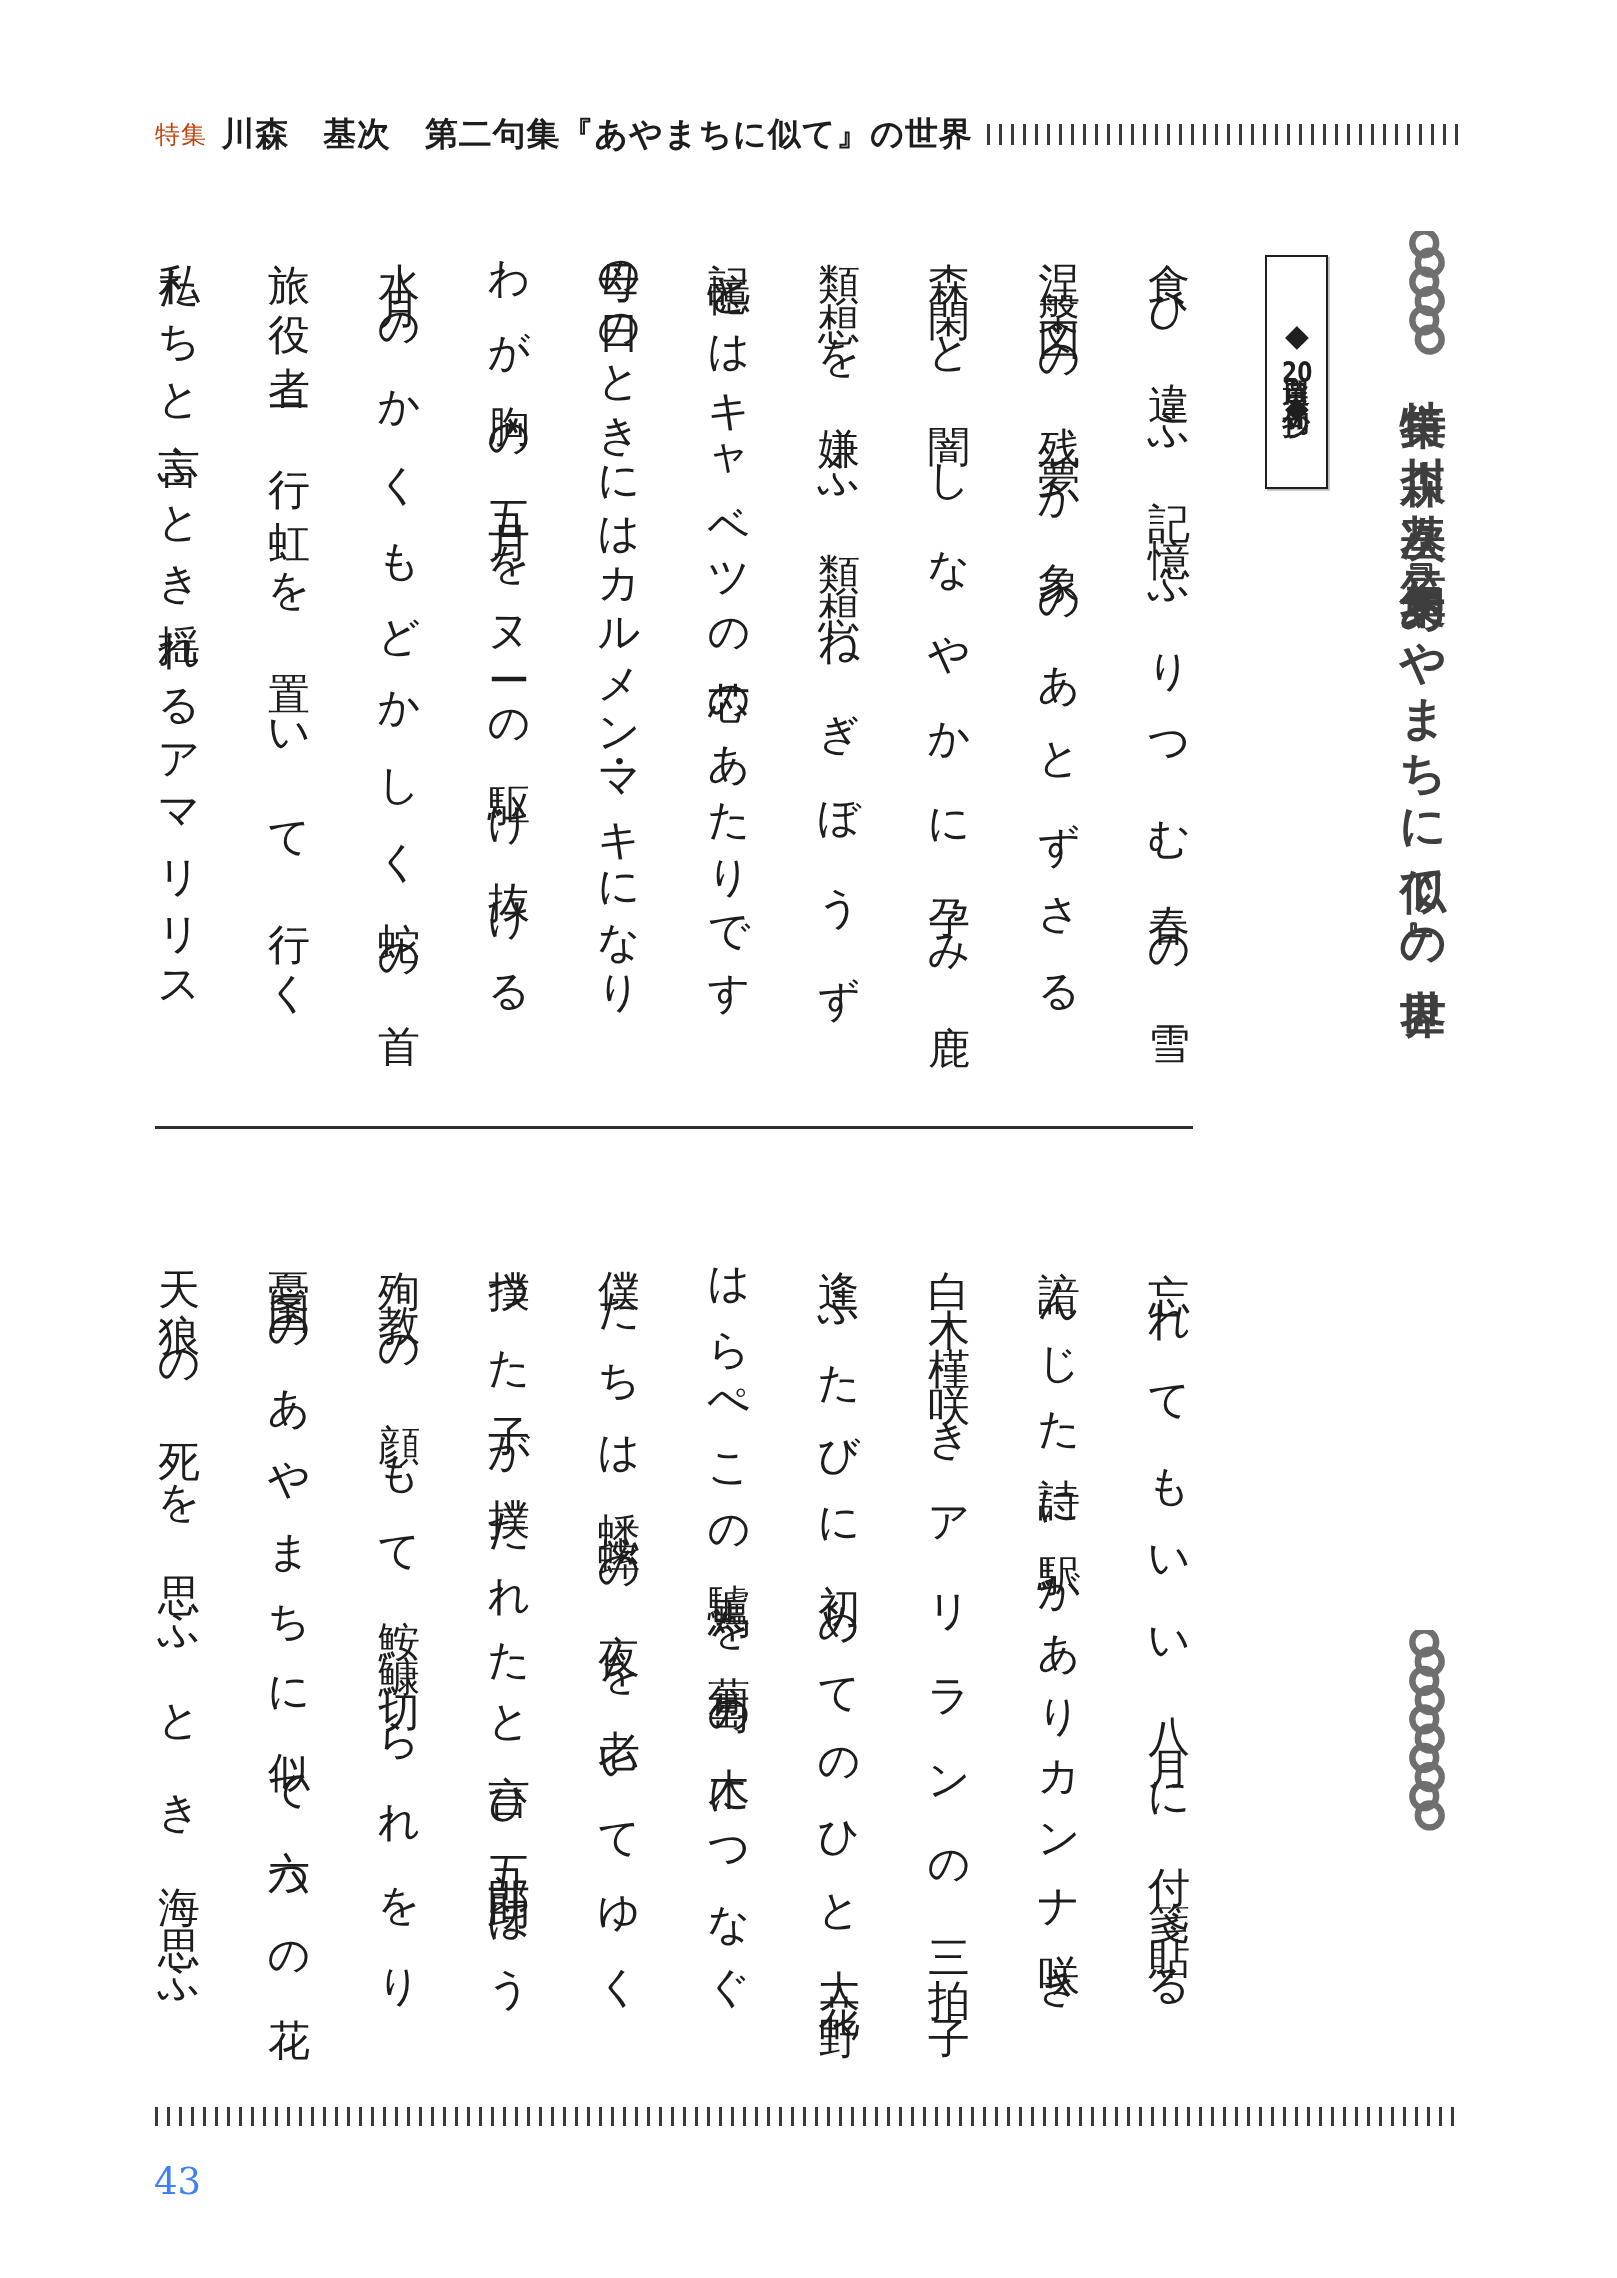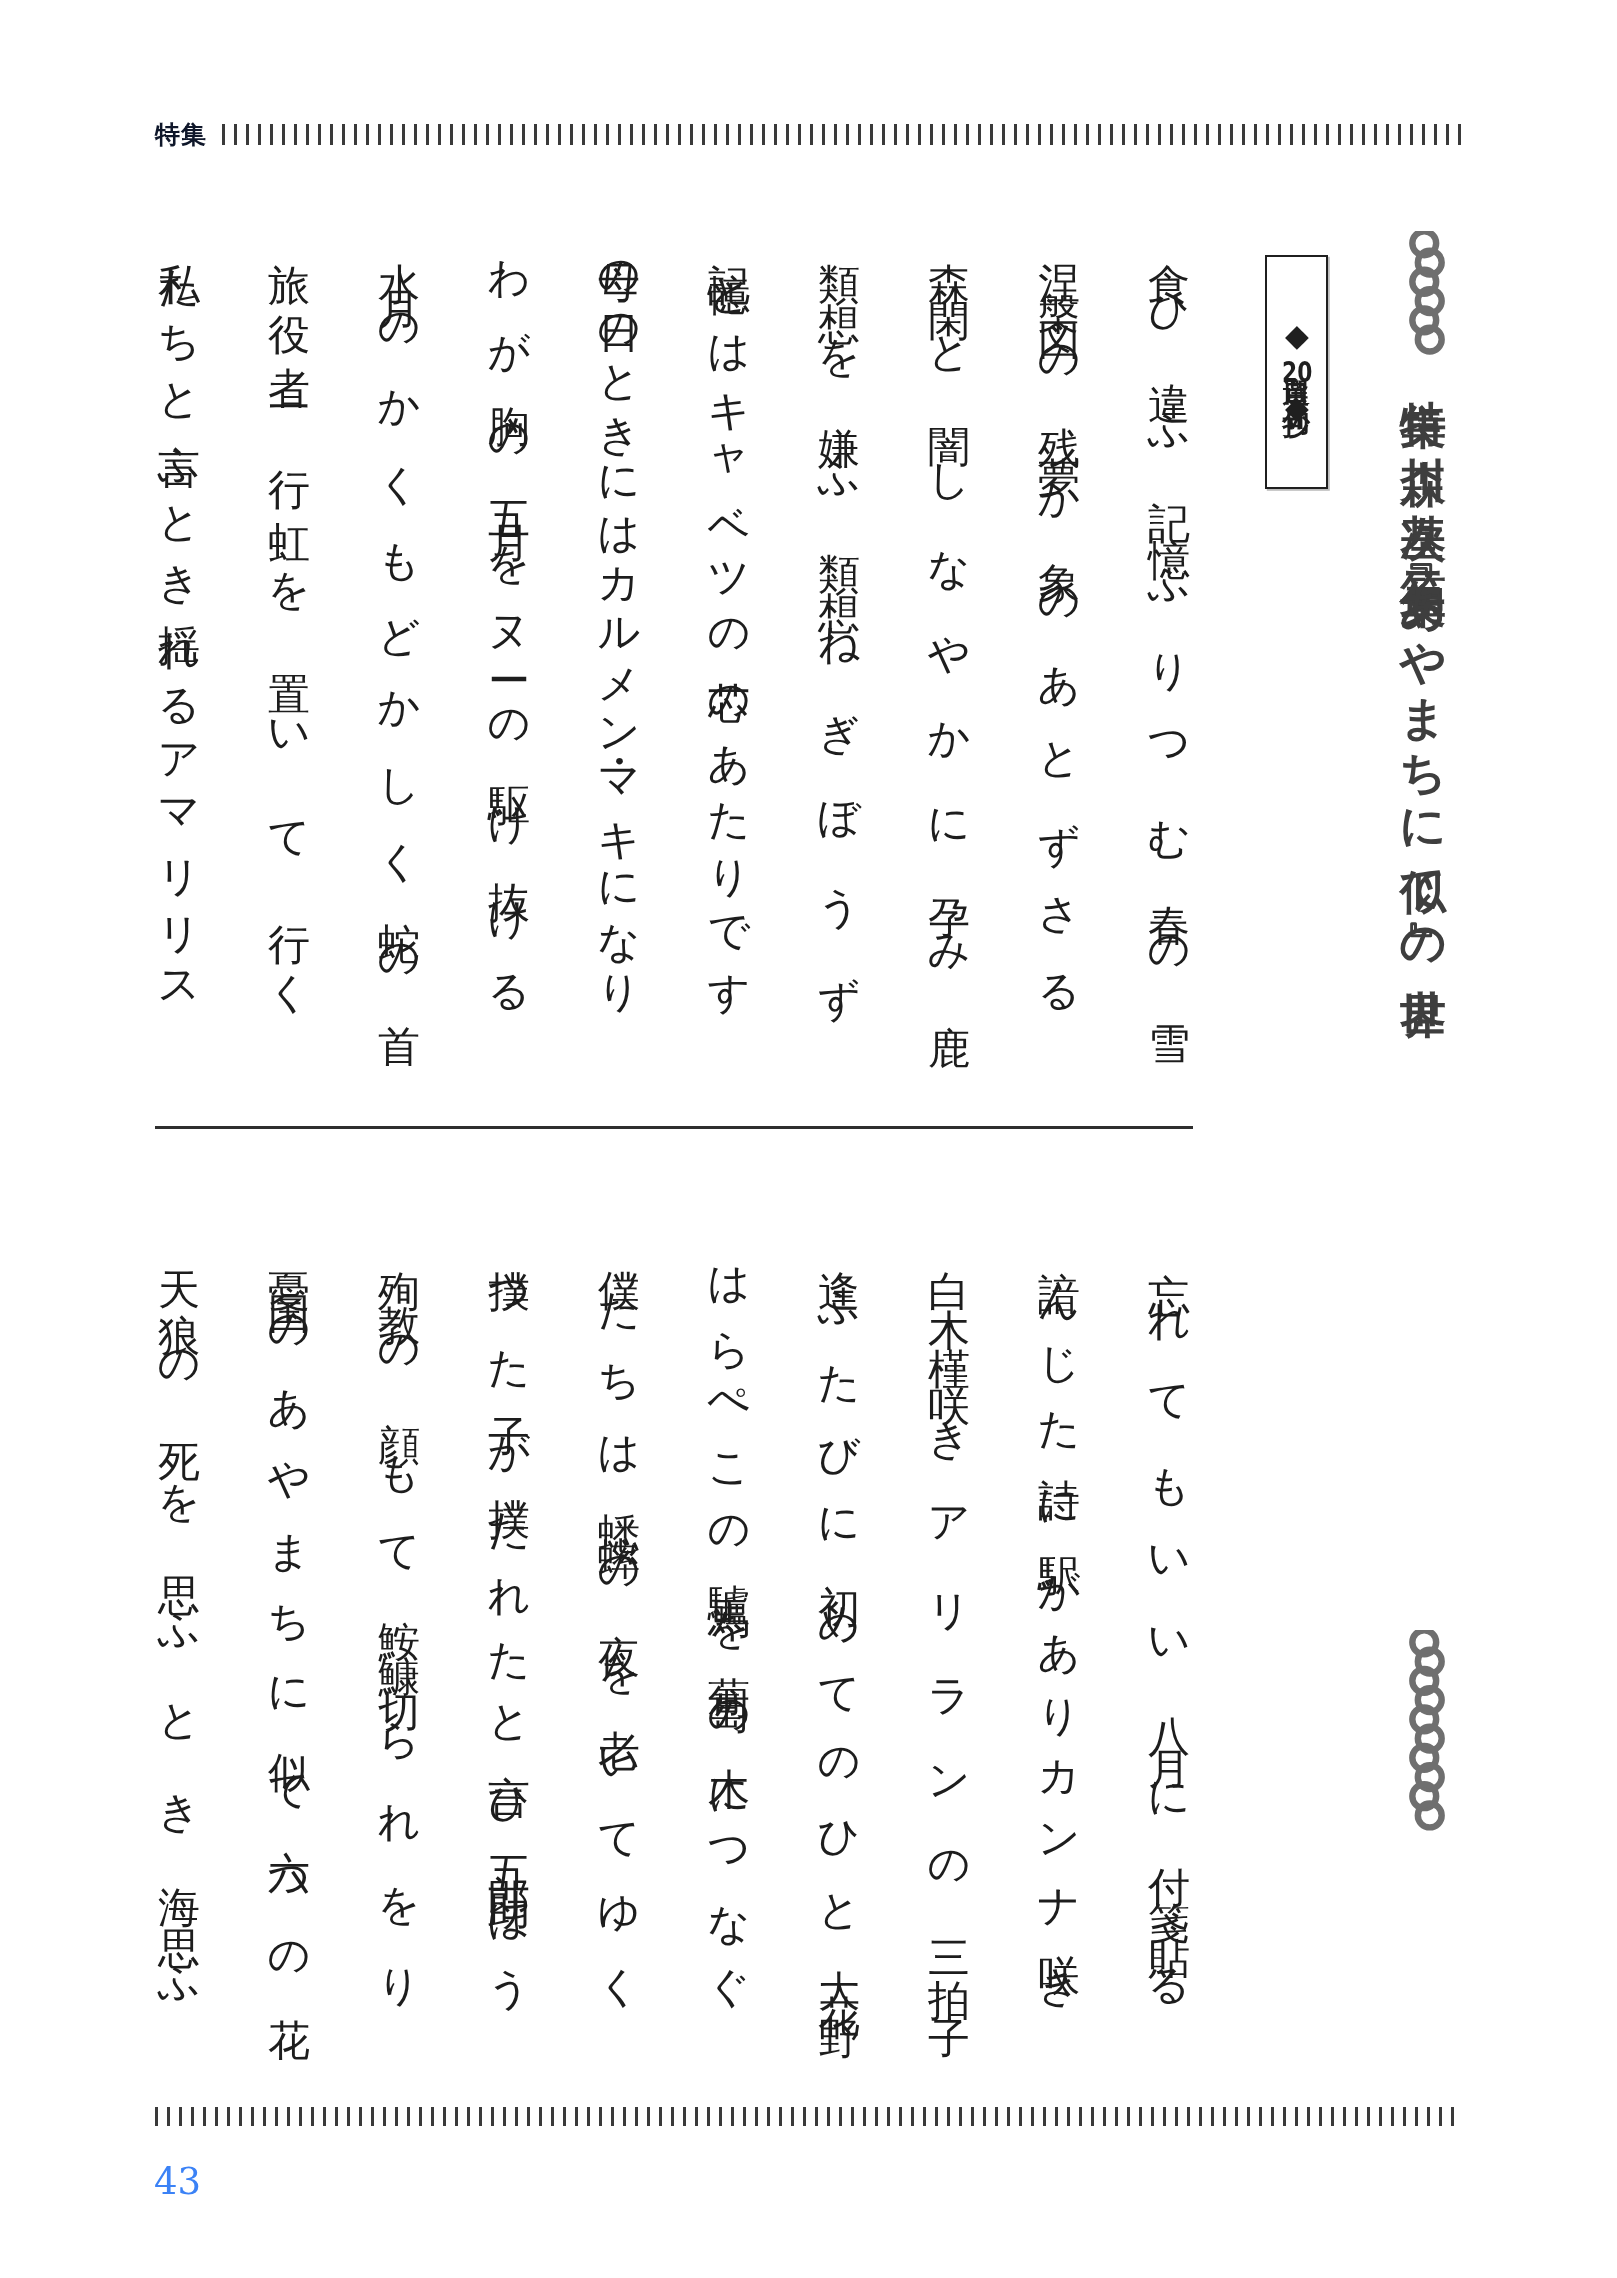--- a/index.html
+++ b/index.html
@@ -11,22 +11,22 @@
     color:#1d1d1d;
     overflow:hidden;
   }
 
   
   .runhead{
     position:absolute;left:155px;right:155px;top:114px;height:40px;
     display:flex;align-items:center;gap:14.7px;
   }
   .runhead .sec{
-    font-size:25px;font-weight:bold;letter-spacing:0.9px;white-space:nowrap;
-    color:#0f172a;
+    font-size:25px;font-weight:normal;letter-spacing:0.9px;white-space:nowrap;
+    color:#c2410c;
   }
   .runhead .ttl{
     font-size:33px;font-weight:bold;letter-spacing:0.9px;white-space:nowrap;
     color:#1d1d1d;
   }
   .tickrule{
     height:21px;flex:1;
     background:repeating-linear-gradient(to right,#3a3a3a 0 2.8px,transparent 2.8px 12px);
   }
 
@@ -87,20 +87,21 @@
     background:#2e2e2e;
   }
 </style>
 </head>
 <body>
 
 <div class="page">
 
   <div class="runhead">
     <span class="sec">特集</span>
+    <span class="ttl">川森　基次　第二句集『あやまちに似て』の世界</span>
     <span class="tickrule"></span>
   </div>
 
   <svg width="0" height="0" style="position:absolute" aria-hidden="true">
     <defs>
       <g id="ringpair">
         <circle cx="21" cy="13" r="13" fill="none" stroke="#6f6f6f" stroke-width="7"></circle>
         <circle cx="27" cy="34" r="13" fill="none" stroke="#6f6f6f" stroke-width="7"></circle>
       </g>
     </defs>

